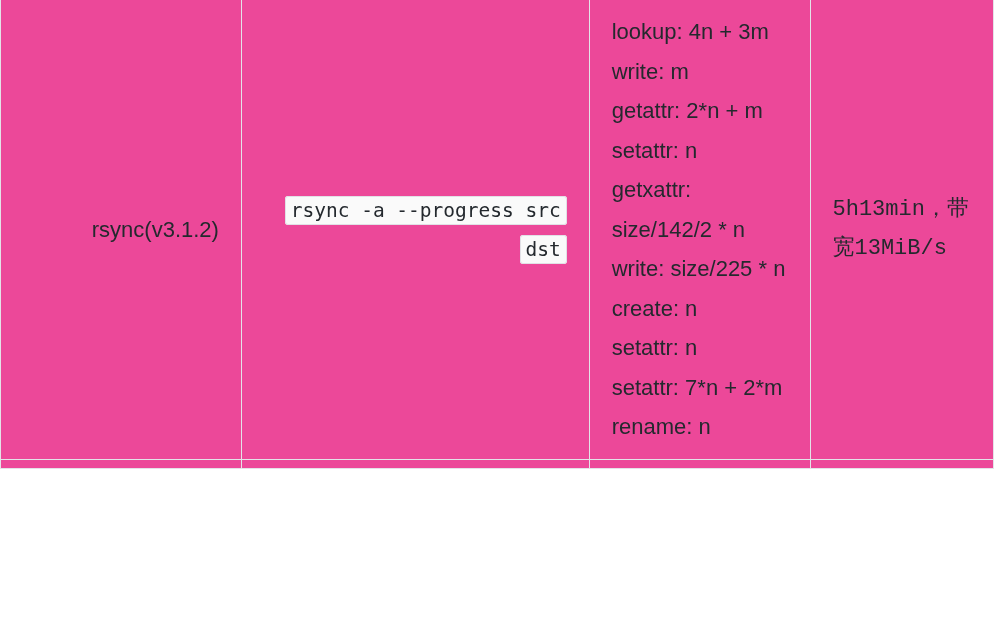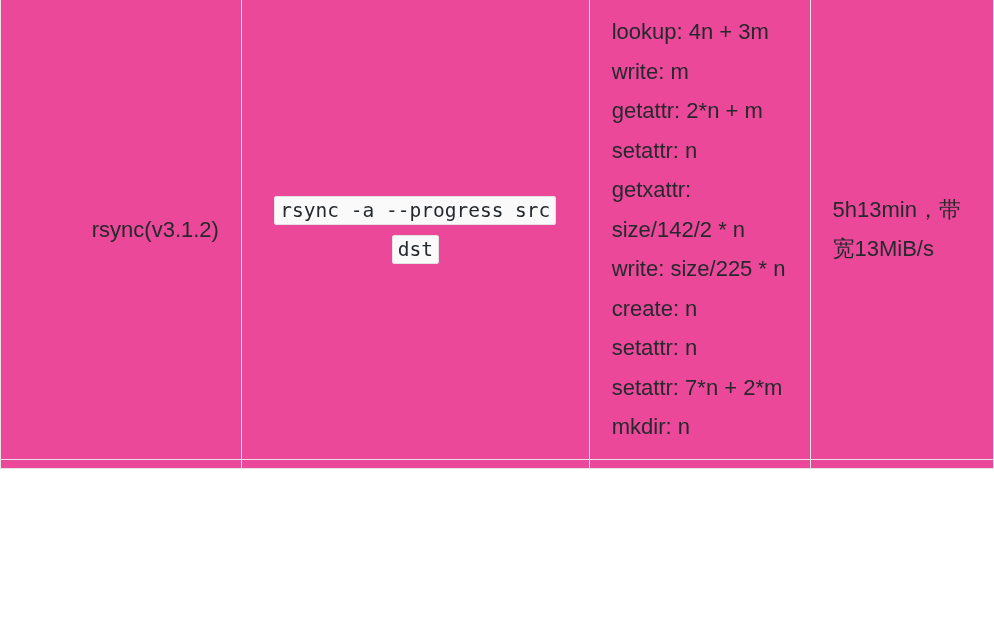--- a/index.html
+++ b/index.html
@@ -43,23 +43,23 @@
     margin-left: 36px;
   }
 
   
   .col-tool    { width: 239px; }
   .col-command { width: 345px; }
   .col-ops     { width: 219px; }
   .col-result  { width: 182px; }
 
   .cell-tool    { text-align: right; }
-  .cell-command { text-align: center; }
+  .cell-command { text-align: right; }
   .cell-ops     { text-align: left; }
-  .cell-result  { text-align: left; }
+  .cell-result  { text-align: left; font-family: Liberation Mono, monospace; }
 
   
   tr.row-main > td {
     border-top: none;
   }
 
   code.inline-code {
     font-family: "DejaVu Sans Mono", "Liberation Mono", monospace;
     font-size: 19.5px;
     line-height: 1.55;
@@ -105,21 +105,21 @@
         <td class="cell-ops">
           <span class="op-list">lookup: 4n + 3m</span>
           <span class="op-list">write: m</span>
           <span class="op-list">getattr: 2*n + m</span>
           <span class="op-list">setattr: n</span>
           <span class="op-list">getxattr: size/142/2 * n</span>
           <span class="op-list">write: size/225 * n</span>
           <span class="op-list">create: n</span>
           <span class="op-list">setattr: n</span>
           <span class="op-list">setattr: 7*n + 2*m</span>
-          <span class="op-list">mkdir: n</span>
+          <span class="op-list">rename: n</span>
         </td>
         <td class="cell-result">
           <span>5h13min，带宽13MiB/s</span>
         </td>
       </tr>
       <tr class="row-next">
         <td></td>
         <td></td>
         <td></td>
         <td></td>

